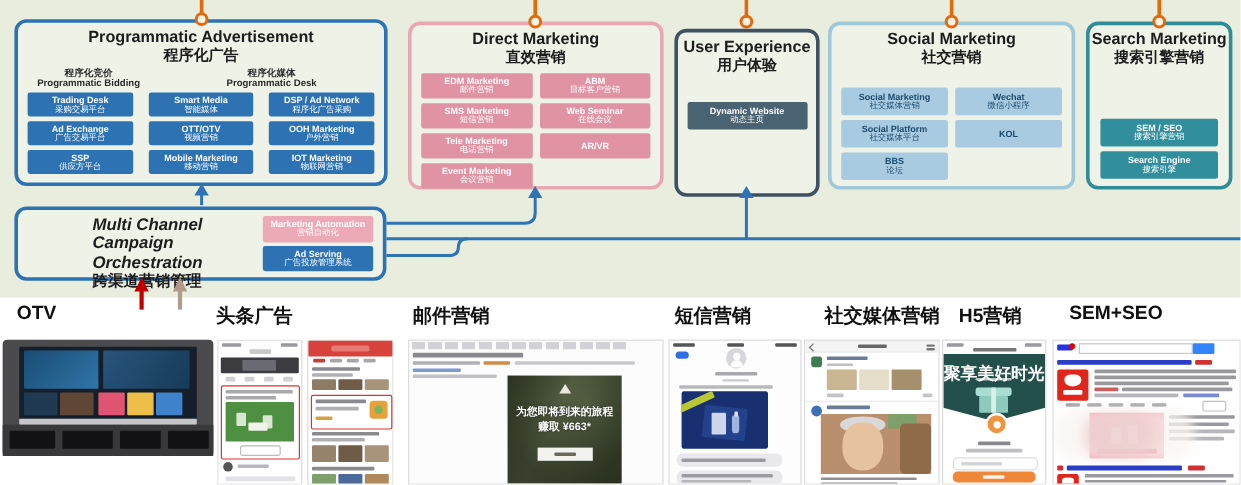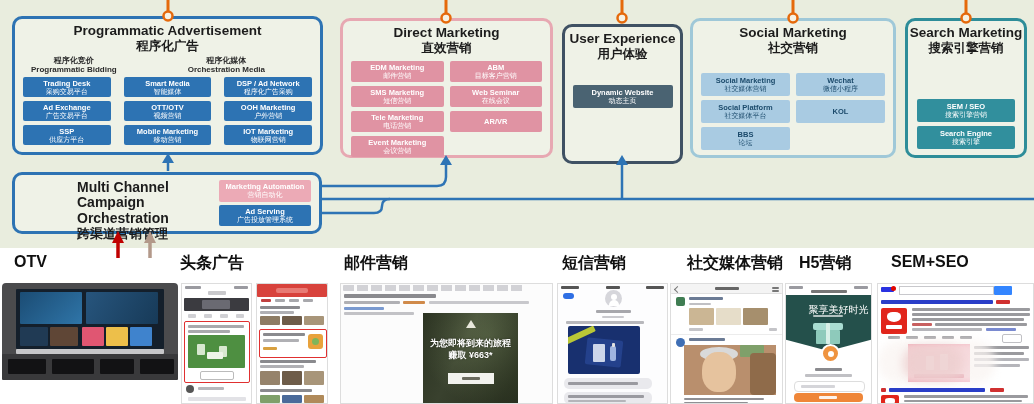--- a/index.html
+++ b/index.html
@@ -29,51 +29,51 @@
   .ux .chip{background:#4a6372;width:100px;height:23px;margin:24px auto 0;}
   .social{left:690px;top:18px;width:206px;height:140px;border-color:#9fc8d8;}
   .social .cols2{margin-top:18px;}
   .social .chip{background:#a9cbe2;color:#1b4a6b;height:23px;}
   .search{left:905px;top:18px;width:122px;height:140px;border-color:#2e8d99;}
   .search .stack{display:flex;flex-direction:column;gap:4px;margin:44px 9px 0;}
   .search .chip{background:#318f9d;height:23px;}
   .mc{left:12px;top:172px;width:310px;height:62px;border-color:#2d73b3;display:flex;padding:5px 8px;}
   .mc .mct{margin-left:54px;}
   .mc .mct div{font-weight:bold;color:#1c1c1c;}
-  .mc .l-en{font-size:14px;line-height:1.1;}
+  .mc .l-en{font-size:14px;line-height:1.1;font-style:italic;}
   .mc .l-zh{font-size:13px;line-height:1.2;}
   .mc .mcchips{margin-left:auto;width:106px;display:flex;flex-direction:column;gap:3px;}
   .mc .chip{height:22px;}
   .chip.pinkc{background:#ecaab6;}
   .chip.bluec{background:#2d73b3;}
   
   .exlabel{position:absolute;top:253px;font-size:16px;font-weight:bold;color:#101010;z-index:5;}
   .fig{position:absolute;top:283px;z-index:5;overflow:hidden;}
   .bar{position:absolute;border-radius:1px;}
   .frame{background:#fff;border:1px solid #ddd;box-sizing:border-box;}
   .hero-h{position:absolute;width:100%;text-align:center;color:#fff;font-weight:bold;font-size:9px;text-shadow:0 0 2px rgba(0,0,0,.5);}
-  .h5title{position:absolute;width:100%;text-align:center;color:#fff;font-weight:normal;font-size:10px;top:8px;margin-left:10px;}
+  .h5title{position:absolute;width:100%;text-align:center;color:#fff;font-weight:bold;font-size:14px;top:8px;}
 </style>
 </head>
 <body>
 
 <div class="canvas">
   <div class="topzone"></div>
 
   <div class="box prog">
     <div class="t-en">Programmatic Advertisement</div>
     <div class="t-zh">程序化广告</div>
     <div class="hdrs">
       <div class="hdr" style="width:34%;">
         <span>程序化竞价</span>
         <span>Programmatic Bidding</span>
       </div>
       <div class="hdr" style="width:66%;">
         <span>程序化媒体</span>
-        <span>Orchestration Media</span>
+        <span>Programmatic Desk</span>
       </div>
     </div>
     <div class="grid3">
       <div class="chip">
           <span>Trading Desk</span>
           <span class="zh">采购交易平台</span>
         </div>
       <div class="chip">
           <span>Smart Media</span>
           <span class="zh">智能媒体</span>

